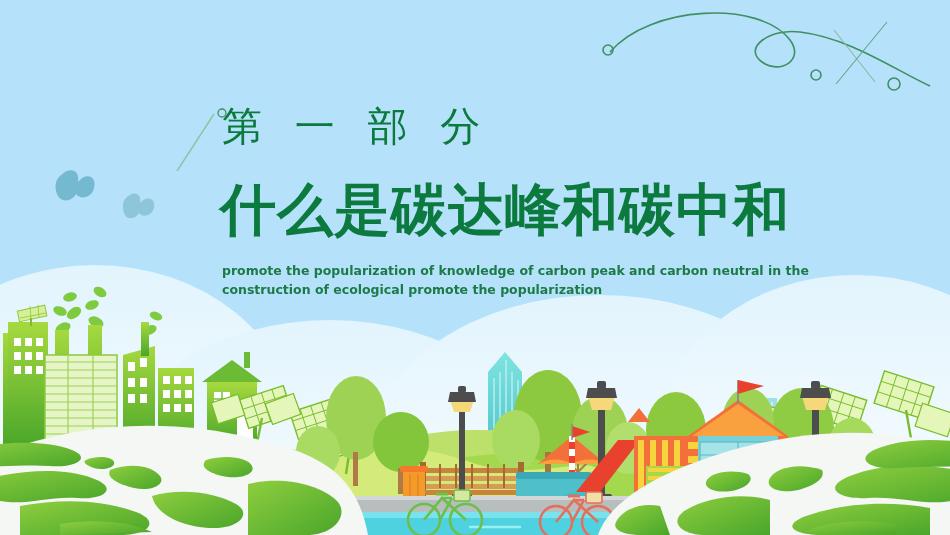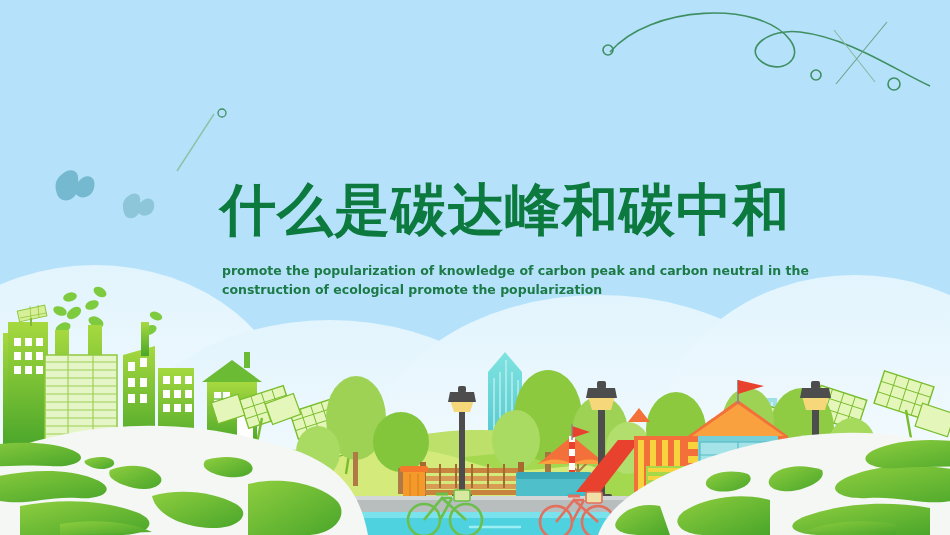--- a/index.html
+++ b/index.html
@@ -587,20 +587,21 @@
         <path d="M990,448 C946,436 900,438 874,450 C854,460 872,470 898,468 C924,466 954,468 990,464 Z"></path>
         <path d="M748,474 C728,468 708,474 706,482 C704,490 720,494 736,490 C750,486 754,478 748,474 Z"></path>
         <path d="M660,506 C640,502 622,510 616,522 C612,530 624,535 640,535 L670,535 Z"></path>
         <path d="M896,524 C860,518 824,522 804,532 L896,535 Z"></path>
       </g>
     </g>
 
   </svg>
 
   <div id="text-block">
+    <div id="section-label">第 一 部 分</div>
     <div id="main-title">什么是碳达峰和碳中和</div>
     <div id="subtitle">
       <div>promote the popularization of knowledge of carbon peak and carbon neutral in the</div>
       <div>construction of ecological promote the popularization</div>
     </div>
   </div>
 
 </div>
 
 </body></html>

